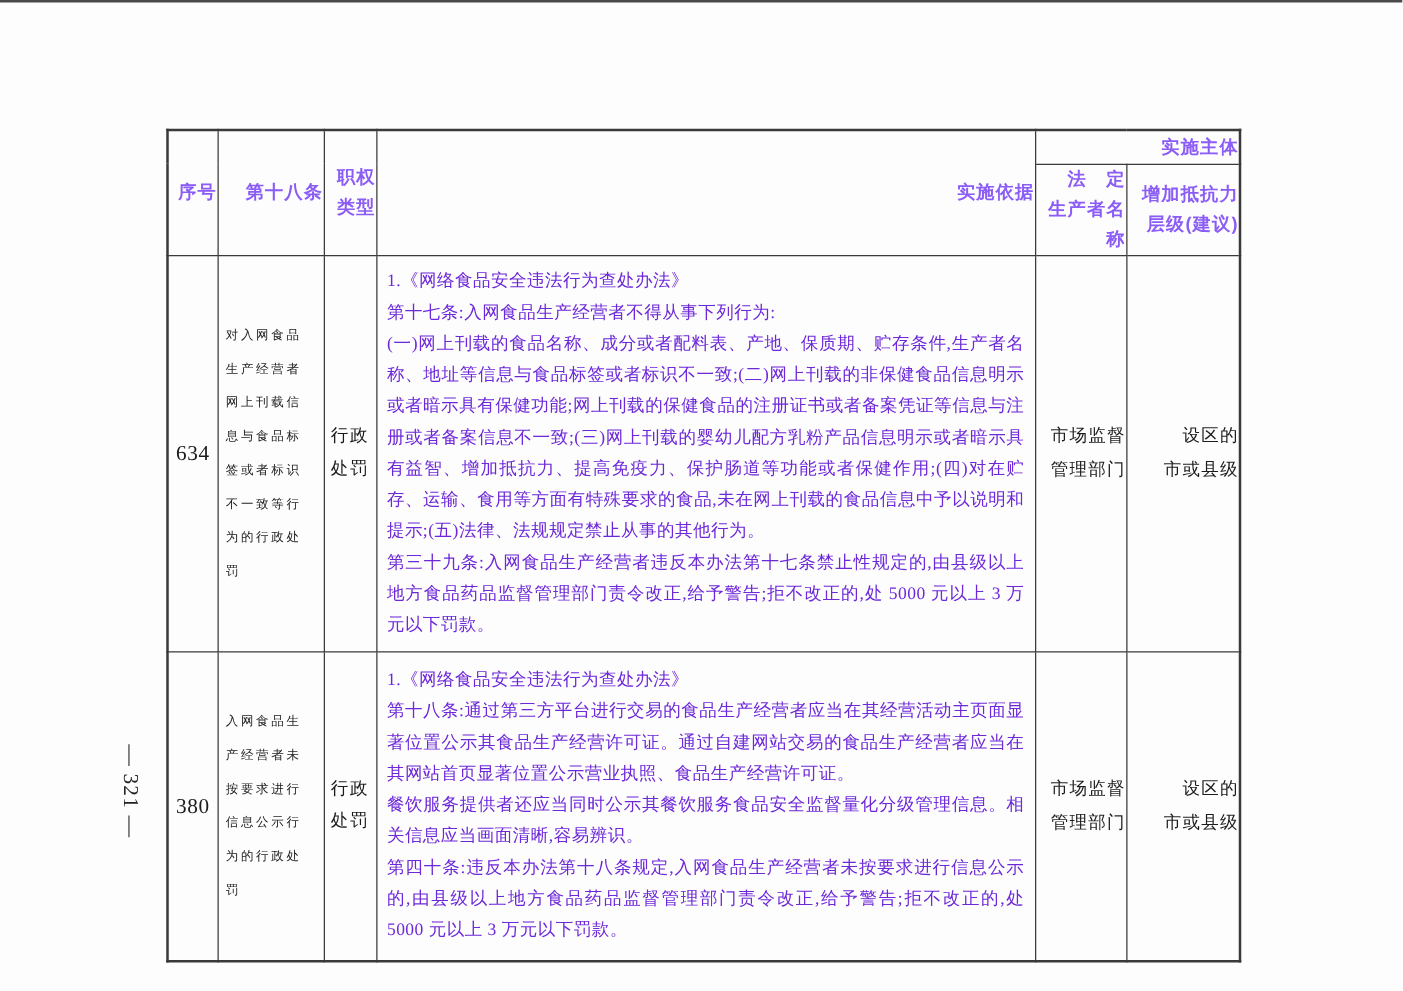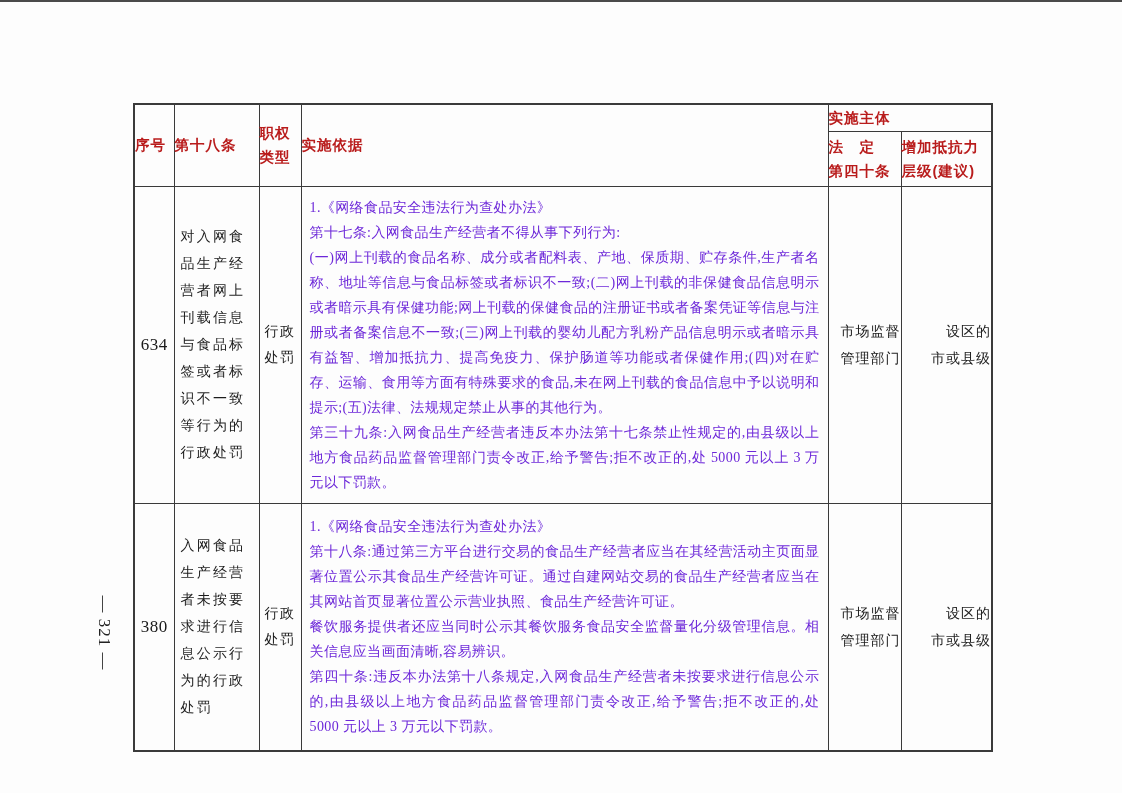--- a/index.html
+++ b/index.html
@@ -49,46 +49,46 @@
   table.main-table, table.main-table th, table.main-table td {
     border: 1px solid #3a3a3a;
   }
   table.main-table {
     border-width: 2px;
   }
   th {
     font-family: "Liberation Sans", sans-serif;
     font-weight: bold;
     font-size: 14.5px;
-    text-align: left;
+    text-align: right;
     vertical-align: middle;
     letter-spacing: 1px;
     line-height: 24px;
-    color: #b91c1c;
+    color: #8b5cf6;
     padding: 0;
   }
   td {
     vertical-align: middle;
     padding: 0;
   }
   .pre { white-space: pre-line; }
   tr.h1 { height: 27px; }
   tr.h2 { height: 55px; }
   tr.r1 { height: 255px; }
   tr.r2 { height: 248px; }
   td.serial {
     text-align: center;
     font-size: 17px;
     letter-spacing: 0.5px;
   }
   td.item { }
   .item-inner {
     width: 72px;
     margin: 0 auto;
-    font-size: 14px;
+    font-size: 10px;
     line-height: 27px;
     letter-spacing: 2.2px;
     text-align: left;
     color: #1c1c1c;
   }
   td.authority {
     text-align: center;
     font-size: 14px;
     line-height: 26px;
     letter-spacing: 1.5px;
@@ -131,21 +131,21 @@
       <tr class="h1">
         <th rowspan="2">序号</th>
         <th rowspan="2">第十八条</th>
         <th rowspan="2" class="pre">职权
 类型</th>
         <th rowspan="2">实施依据</th>
         <th colspan="2">实施主体</th>
       </tr>
       <tr class="h2">
         <th class="pre">法 定
-第四十条</th>
+生产者名称</th>
         <th class="pre">增加抵抗力
 层级(建议)</th>
       </tr>
 
       <tr class="r1">
         <td class="serial">634</td>
         <td class="item">
           <div class="item-inner">对入网食品生产经营者网上刊载信息与食品标签或者标识不一致等行为的行政处罚</div>
         </td>
         <td class="authority pre">行政

